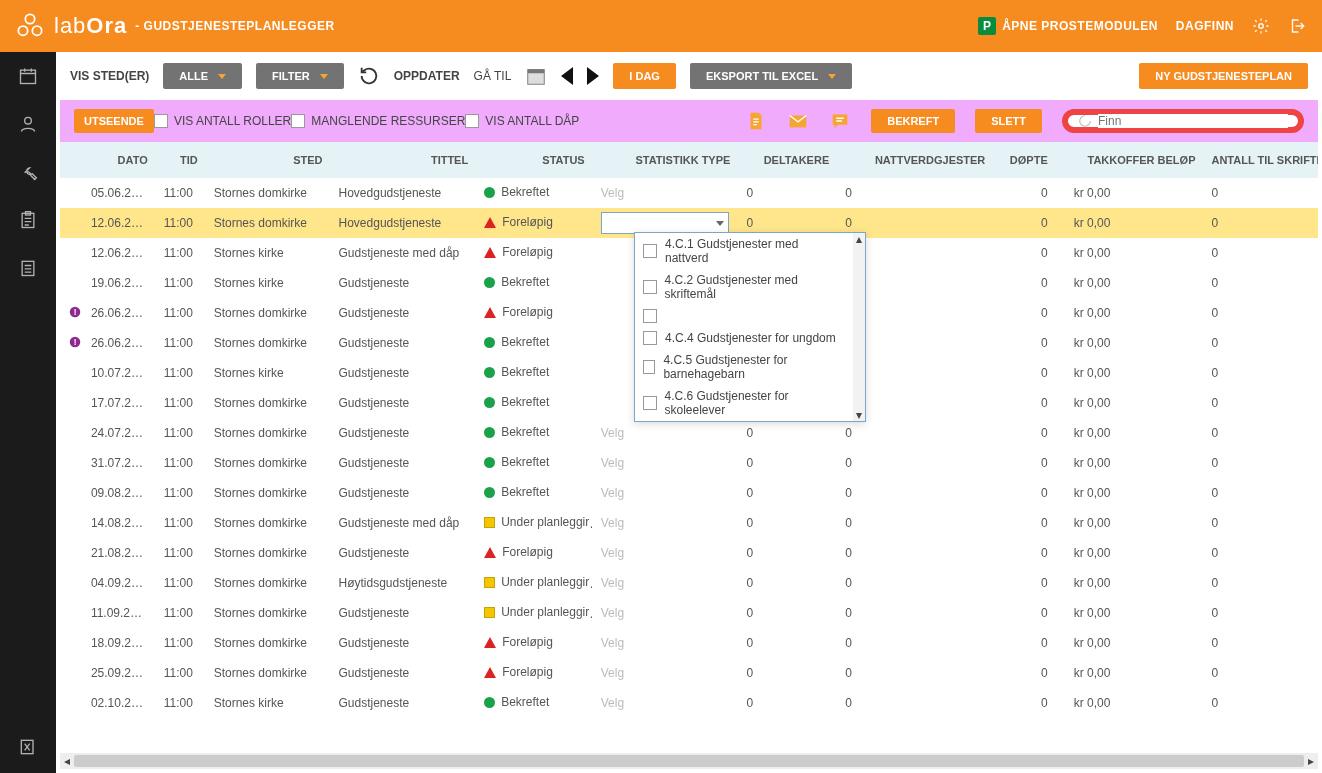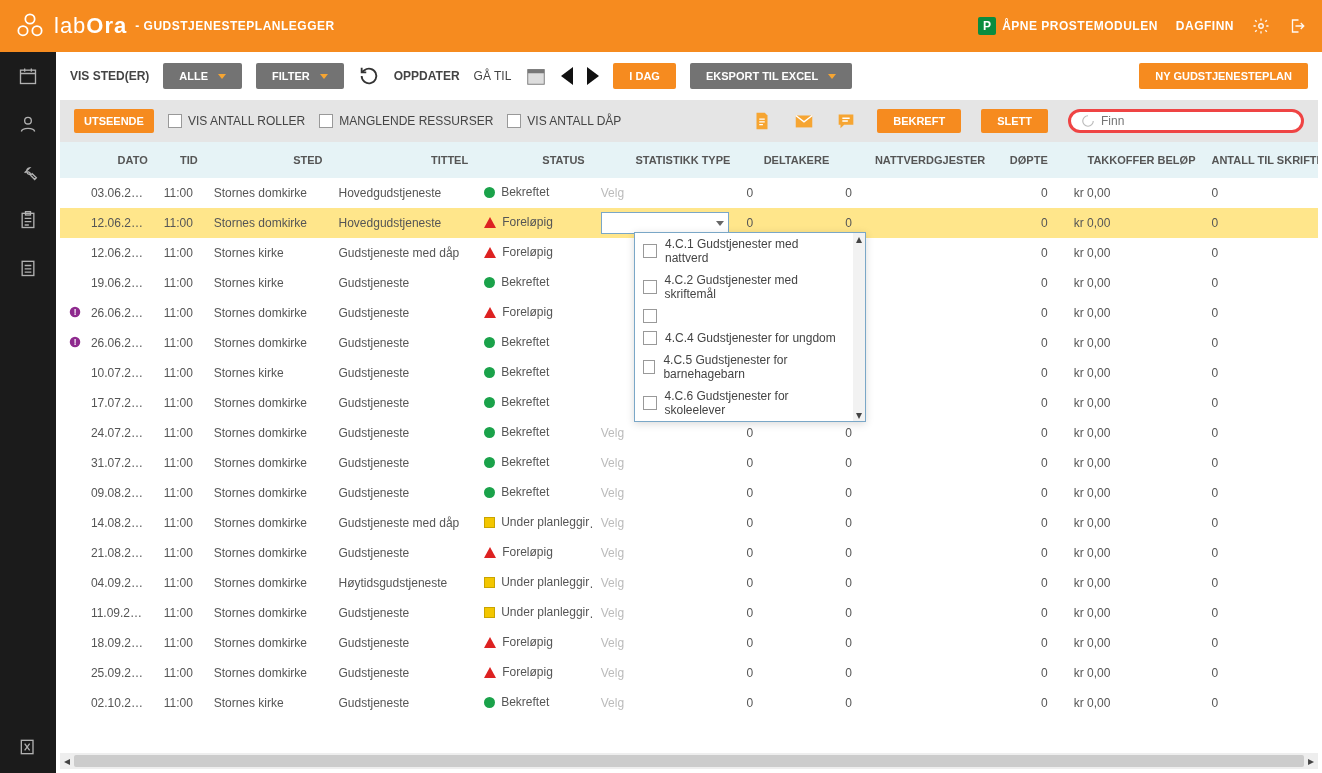--- a/index.html
+++ b/index.html
@@ -29,26 +29,26 @@
 .btn-dark { background: #737373; color: #fff; border: none; height: 26px; border-radius: 2px; padding: 0 16px; font-size: 11px; font-weight: 700; display: flex; align-items: center; gap: 10px; cursor: pointer; }
 .caret-down { width: 0; height: 0; border-left: 4px solid transparent; border-right: 4px solid transparent; border-top: 5px solid #f6a532; }
 .refresh-ic { width: 22px; height: 22px; cursor: pointer; }
 .cal-ic { width: 22px; height: 22px; cursor: pointer; }
 .nav-tri { width: 0; height: 0; cursor: pointer; }
 .nav-l { border-top: 9px solid transparent; border-bottom: 9px solid transparent; border-right: 12px solid #111; }
 .nav-r { border-top: 9px solid transparent; border-bottom: 9px solid transparent; border-left: 12px solid #111; }
 .btn-orange { background: #f68b1f; color: #fff; border: none; height: 26px; border-radius: 2px; padding: 0 16px; font-size: 11px; font-weight: 700; cursor: pointer; display:flex; align-items:center; gap:10px; }
 .toolbar-right { margin-left: auto; }
 
-.subbar { height: 42px; background: #e5e5e5; display: flex; align-items: center; padding: 8px 14px; gap: 14px; font-size: 12px; margin: 0 4px; }
+.subbar { height: 42px; background: #f0abfc; display: flex; align-items: center; padding: 8px 14px; font-size: 12px; margin: 0 4px; }
 .chk { display: flex; align-items: center; gap: 6px; cursor: pointer; }
 .chk-box { width: 14px; height: 14px; border: 1px solid #999; background: #fff; }
 .sub-icons { margin-left: auto; display: flex; align-items: center; gap: 20px; }
 .sub-icons .sic { width: 22px; height: 22px; cursor: pointer; }
-.search { display: flex; align-items: center; gap: 6px; background: #fff; border: 3px solid #ef4444; border-radius: 12px; height: 24px; padding: 0 10px; }
+.search { display: flex; align-items: center; gap: 6px; background: #fff; border: 6px solid #ef4444; border-radius: 12px; height: 24px; padding: 0 10px; }
 .search input { border: none; outline: none; width: 190px; font-size: 12px; }
 .spin { width: 14px; height: 14px; }
 
 .tablewrap { flex: 1; overflow: hidden; position: relative; margin: 0 4px; }
 table { width: 100%; border-collapse: collapse; table-layout: fixed; }
 thead th { text-align: right; font-size: 11px; font-weight: 700; color: #555; background: #e6f3f6; height: 36px; padding: 0 8px; white-space: nowrap; }
 tbody td { font-size: 12px; color: #555; height: 30px; padding: 0 8px; white-space: nowrap; overflow: hidden; text-overflow: ellipsis; }
 tbody tr { background: #fff; }
 tbody tr.active { background: #ffe68b; }
 .warn-ic { width: 14px; height: 14px; display: inline-block; }
@@ -225,21 +225,21 @@
           <th>DELTAKERE</th>
           <th>NATTVERDGJESTER</th>
           <th style="text-align:right">DØPTE</th>
           <th>TAKKOFFER BELØP</th>
           <th>ANTALL TIL SKRIFTE</th>
         </tr>
       </thead>
       <tbody id="tbody">
           <tr class="">
             <td></td>
-            <td>03.06.2016</td>
+            <td>05.06.2016</td>
             <td>11:00</td>
             <td>Stornes domkirke</td>
             <td>Hovedgudstjeneste</td>
             <td><span class="st">
                 <span class="st-dot st-circ-green"></span>
                 <span>Bekreftet</span>
               </span></td>
             <td><span class="velg">Velg</span></td>
             <td>0</td>
             <td>0</td>

